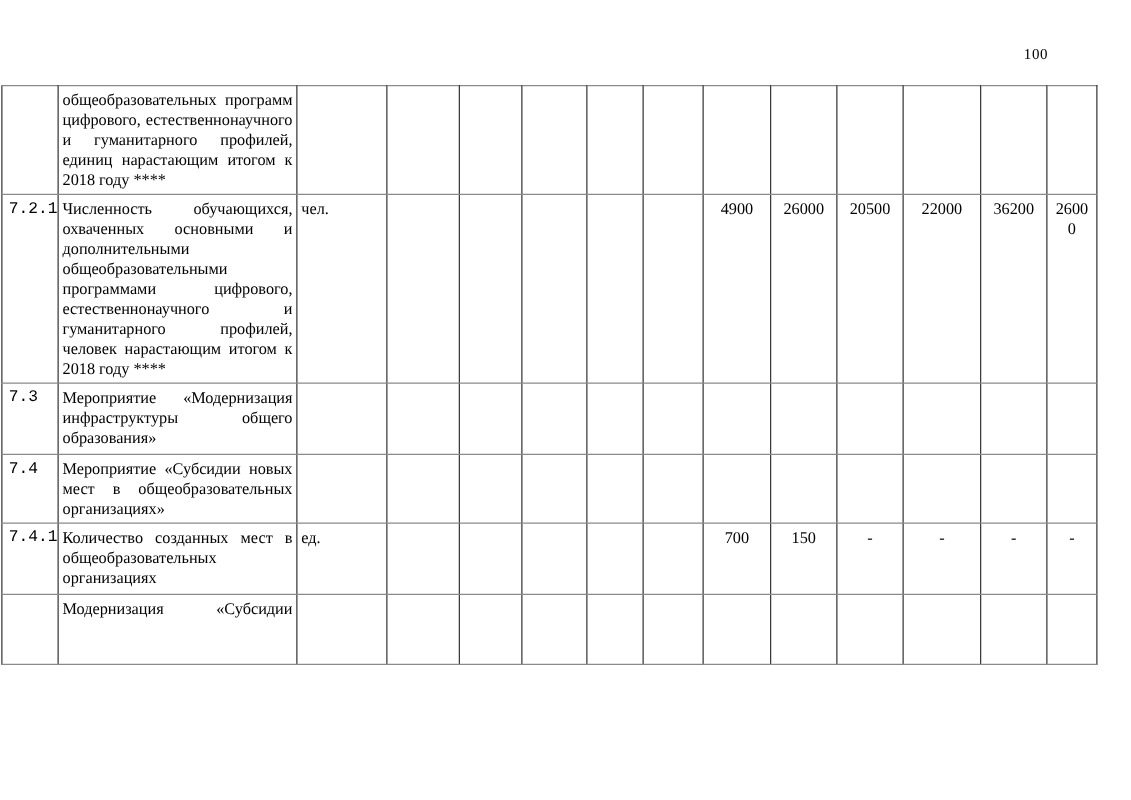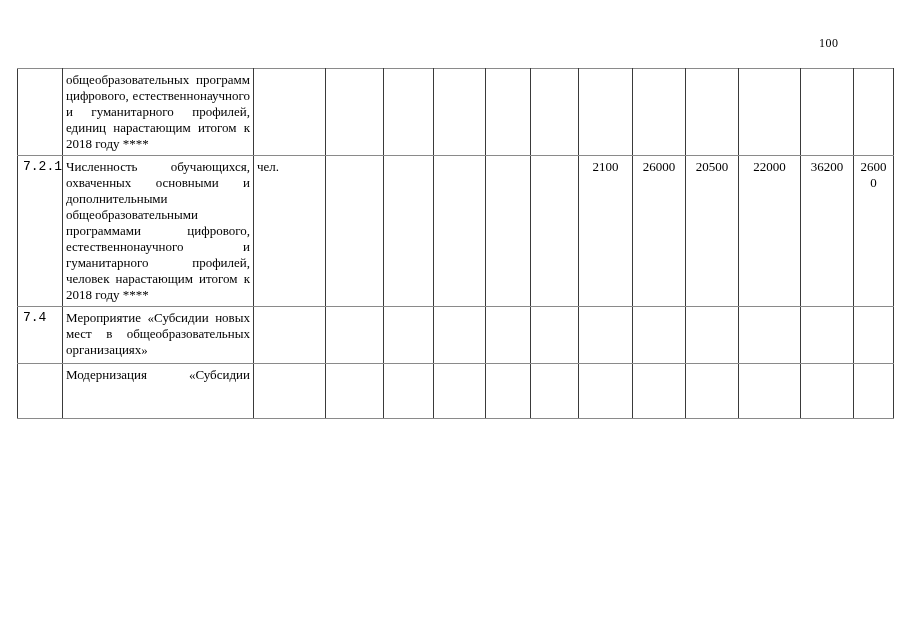--- a/index.html
+++ b/index.html
@@ -12,21 +12,21 @@
     overflow: hidden;
   }
   .page-number {
     position: absolute;
     top: 36px; left: 819px;
     font-size: 12px;
     letter-spacing: 0.5px;
   }
   table.grid {
     position: absolute;
-    left: 17px; top: 68px;
+    left: 1px; top: 68px;
     width: 876px;
     border-collapse: collapse;
     table-layout: fixed;
   }
   .grid td {
     border: 1px solid;
     border-color: #8a8a8a #3a3a3a; 
     vertical-align: top;
     font-size: 13px;
     line-height: 16px;
@@ -89,42 +89,74 @@
       </tr>
       <tr>
         <td class="num">7.2.12</td>
         <td class="desc">Численность обучающихся, охваченных основными и дополнительными общеобразовательными программами цифрового, естественнонаучного и гуманитарного профилей, человек нарастающим итогом к 2018 году ****</td>
         <td class="unit">чел.</td>
         <td class="empty"></td>
         <td class="empty"></td>
         <td class="empty"></td>
         <td class="empty"></td>
         <td class="empty"></td>
-        <td class="val">2100</td>
+        <td class="val">4900</td>
         <td class="val">26000</td>
         <td class="val">20500</td>
         <td class="val">22000</td>
         <td class="val">36200</td>
         <td class="val val-last">26000</td>
+      </tr>
+      <tr>
+        <td class="num">7.3</td>
+        <td class="desc">Мероприятие «Модернизация инфраструктуры общего образования»</td>
+        <td class="unit"></td>
+        <td class="empty"></td>
+        <td class="empty"></td>
+        <td class="empty"></td>
+        <td class="empty"></td>
+        <td class="empty"></td>
+        <td class="val"></td>
+        <td class="val"></td>
+        <td class="val"></td>
+        <td class="val"></td>
+        <td class="val"></td>
+        <td class="val val-last"></td>
       </tr>
       <tr>
         <td class="num">7.4</td>
         <td class="desc">Мероприятие «Субсидии новых мест в общеобразовательных организациях»</td>
         <td class="unit"></td>
         <td class="empty"></td>
         <td class="empty"></td>
         <td class="empty"></td>
         <td class="empty"></td>
         <td class="empty"></td>
         <td class="val"></td>
         <td class="val"></td>
         <td class="val"></td>
         <td class="val"></td>
         <td class="val"></td>
         <td class="val val-last"></td>
+      </tr>
+      <tr>
+        <td class="num">7.4.1</td>
+        <td class="desc">Количество созданных мест в общеобразовательных организациях</td>
+        <td class="unit">ед.</td>
+        <td class="empty"></td>
+        <td class="empty"></td>
+        <td class="empty"></td>
+        <td class="empty"></td>
+        <td class="empty"></td>
+        <td class="val">700</td>
+        <td class="val">150</td>
+        <td class="val">-</td>
+        <td class="val">-</td>
+        <td class="val">-</td>
+        <td class="val val-last">-</td>
       </tr>
       <tr>
         <td class="num"></td>
         <td class="desc justify-single">Модернизация «Субсидии</td>
         <td class="unit"></td>
         <td class="empty"></td>
         <td class="empty"></td>
         <td class="empty"></td>
         <td class="empty"></td>
         <td class="empty"></td>

